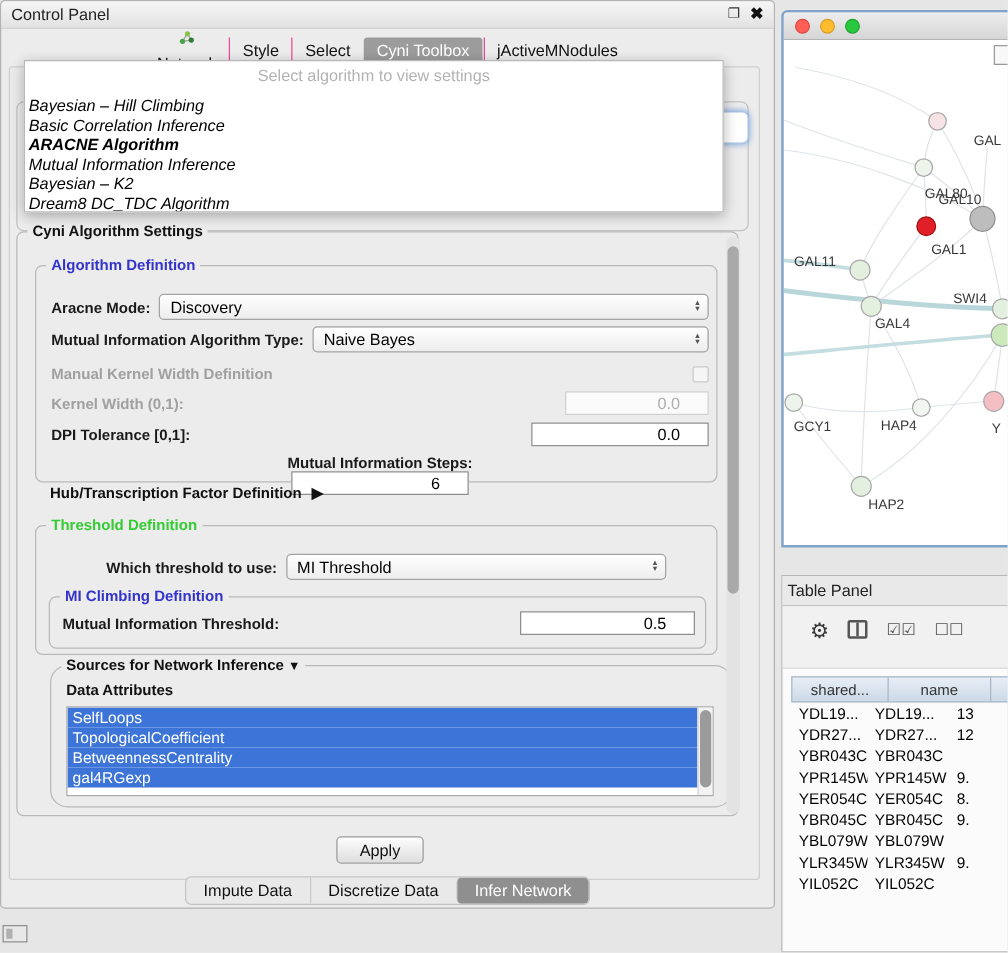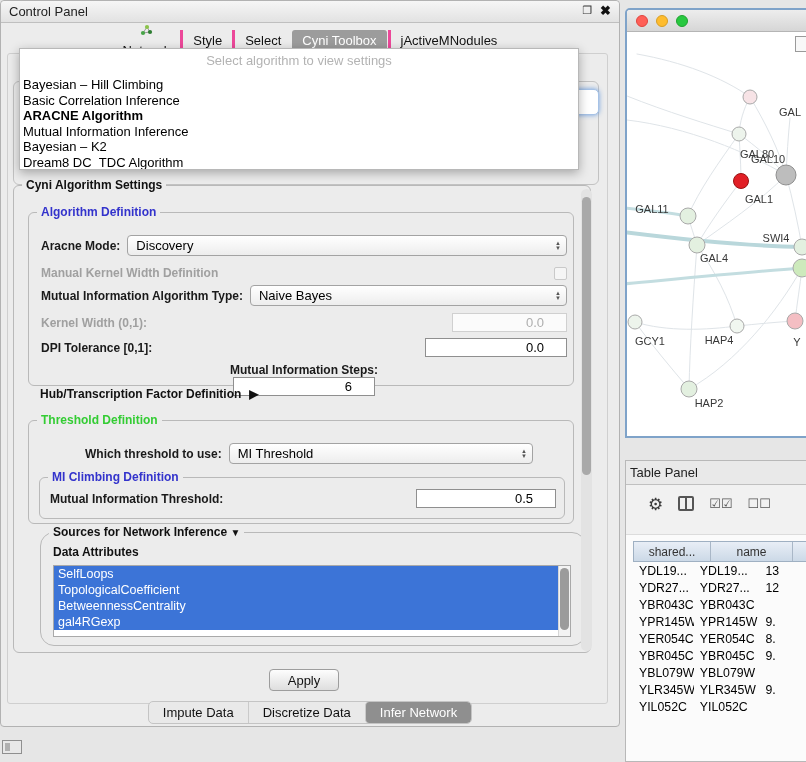--- a/index.html
+++ b/index.html
@@ -14,38 +14,38 @@
     background:linear-gradient(#f6f6f6,#e2e2e2); border-bottom:1px solid #bfbfbf;
     border-radius:4px 4px 0 0; }
   .cp-title { position:absolute; left:8px; top:0; line-height:22px; font-size:13px; color:#222; }
   .cp-float { position:absolute; right:27px; top:3px; font-size:11px; color:#333; cursor:default; }
   .cp-close { position:absolute; right:8px; top:2px; font-size:13px; font-weight:bold; color:#111; cursor:default; }
 
   .cp-tabs { position:absolute; left:0; top:26px; width:100%; height:26px;
     display:flex; justify-content:center; align-items:center; }
   .cp-tab { display:flex; align-items:center; gap:4px; padding:3px 10px; font-size:13px; color:#111;
     cursor:default; white-space:nowrap;flex-direction:column; }
-  .cp-tab + .cp-tab { border-left:3px solid #ec4899; }
+  .cp-tab + .cp-tab { border-left:1px solid #ec4899; }
   .cp-tab.selected { background:#9c9c9c; color:#fff; border-radius:3px; border-left:none; margin:0 1px; }
 
   .content-frame { position:absolute; left:6px; top:52px; width:601px; height:651px;
     border:1px solid #cfcfcf; border-radius:3px; }
 
   .hidden-group { position:absolute; left:12px; top:80px; width:586px; height:104px;
     border:1px solid #c2c2c2; border-radius:6px; }
   .focus-fragment { position:absolute; left:548px; top:88px; width:50px; height:26px;
     background:#fff; border:1px solid #a6c2e6; border-radius:5px;
     box-shadow:0 0 5px rgba(96,150,220,.9); }
 
   
   .algo-popup { position:absolute; left:18px; top:47px; width:560px; height:122px;
     background:#fff; border:1px solid #b8b8b8; box-shadow:0 3px 10px rgba(0,0,0,.3);
     z-index:5; overflow:hidden; }
   .popup-placeholder { text-align:center; color:#b3b3b3; font-size:13px; padding-top:4px; }
-  .popup-items { margin-top:9px; }
+  .popup-items { margin-top:9px;font-style:italic; }
   .popup-item { font-size:13px; line-height:15.6px; padding-left:3px; color:#000; cursor:default; }
   .popup-item.current { font-weight:bold; }
 
   
   .group { position:absolute; border:1px solid #b9b9b9; border-radius:6px; }
   .group-title { position:absolute; top:-8px; left:8px; background:#ececec; padding:0 4px;
     font-size:12px; font-weight:bold; white-space:nowrap; }
   .group-title.blue { color:#3333cc; }
   .group-title.green { color:#33cc33; }
   .group-title.black { color:#111;text-align:center; }
@@ -213,34 +213,34 @@
           <div class="row r1">
             <span class="lbl">Aracne Mode:</span>
             <div class="combo">
               <span class="combo-val">Discovery</span>
               <span class="combo-arrows">
                   <i>▲</i>
                   <i>▼</i>
                 </span>
             </div>
           </div>
-          <div class="row r3">
-            <span class="lbl gray">Manual Kernel Width Definition</span>
-            <span class="spacer"></span>
-            <div class="checkbox"></div>
-          </div>
           <div class="row r2">
             <span class="lbl">Mutual Information Algorithm Type:</span>
             <div class="combo">
               <span class="combo-val">Naive Bayes</span>
               <span class="combo-arrows">
                   <i>▲</i>
                   <i>▼</i>
                 </span>
             </div>
+          </div>
+          <div class="row r3">
+            <span class="lbl gray">Manual Kernel Width Definition</span>
+            <span class="spacer"></span>
+            <div class="checkbox"></div>
           </div>
           <div class="row r4">
             <span class="lbl gray">Kernel Width (0,1):</span>
             <span class="spacer"></span>
             <input class="tfield dis" style="width: 115px;" value="0.0">
           </div>
           <div class="row r5">
             <span class="lbl">DPI Tolerance [0,1]:</span>
             <span class="spacer"></span>
             <input class="tfield" style="width: 142px;" value="0.0">

